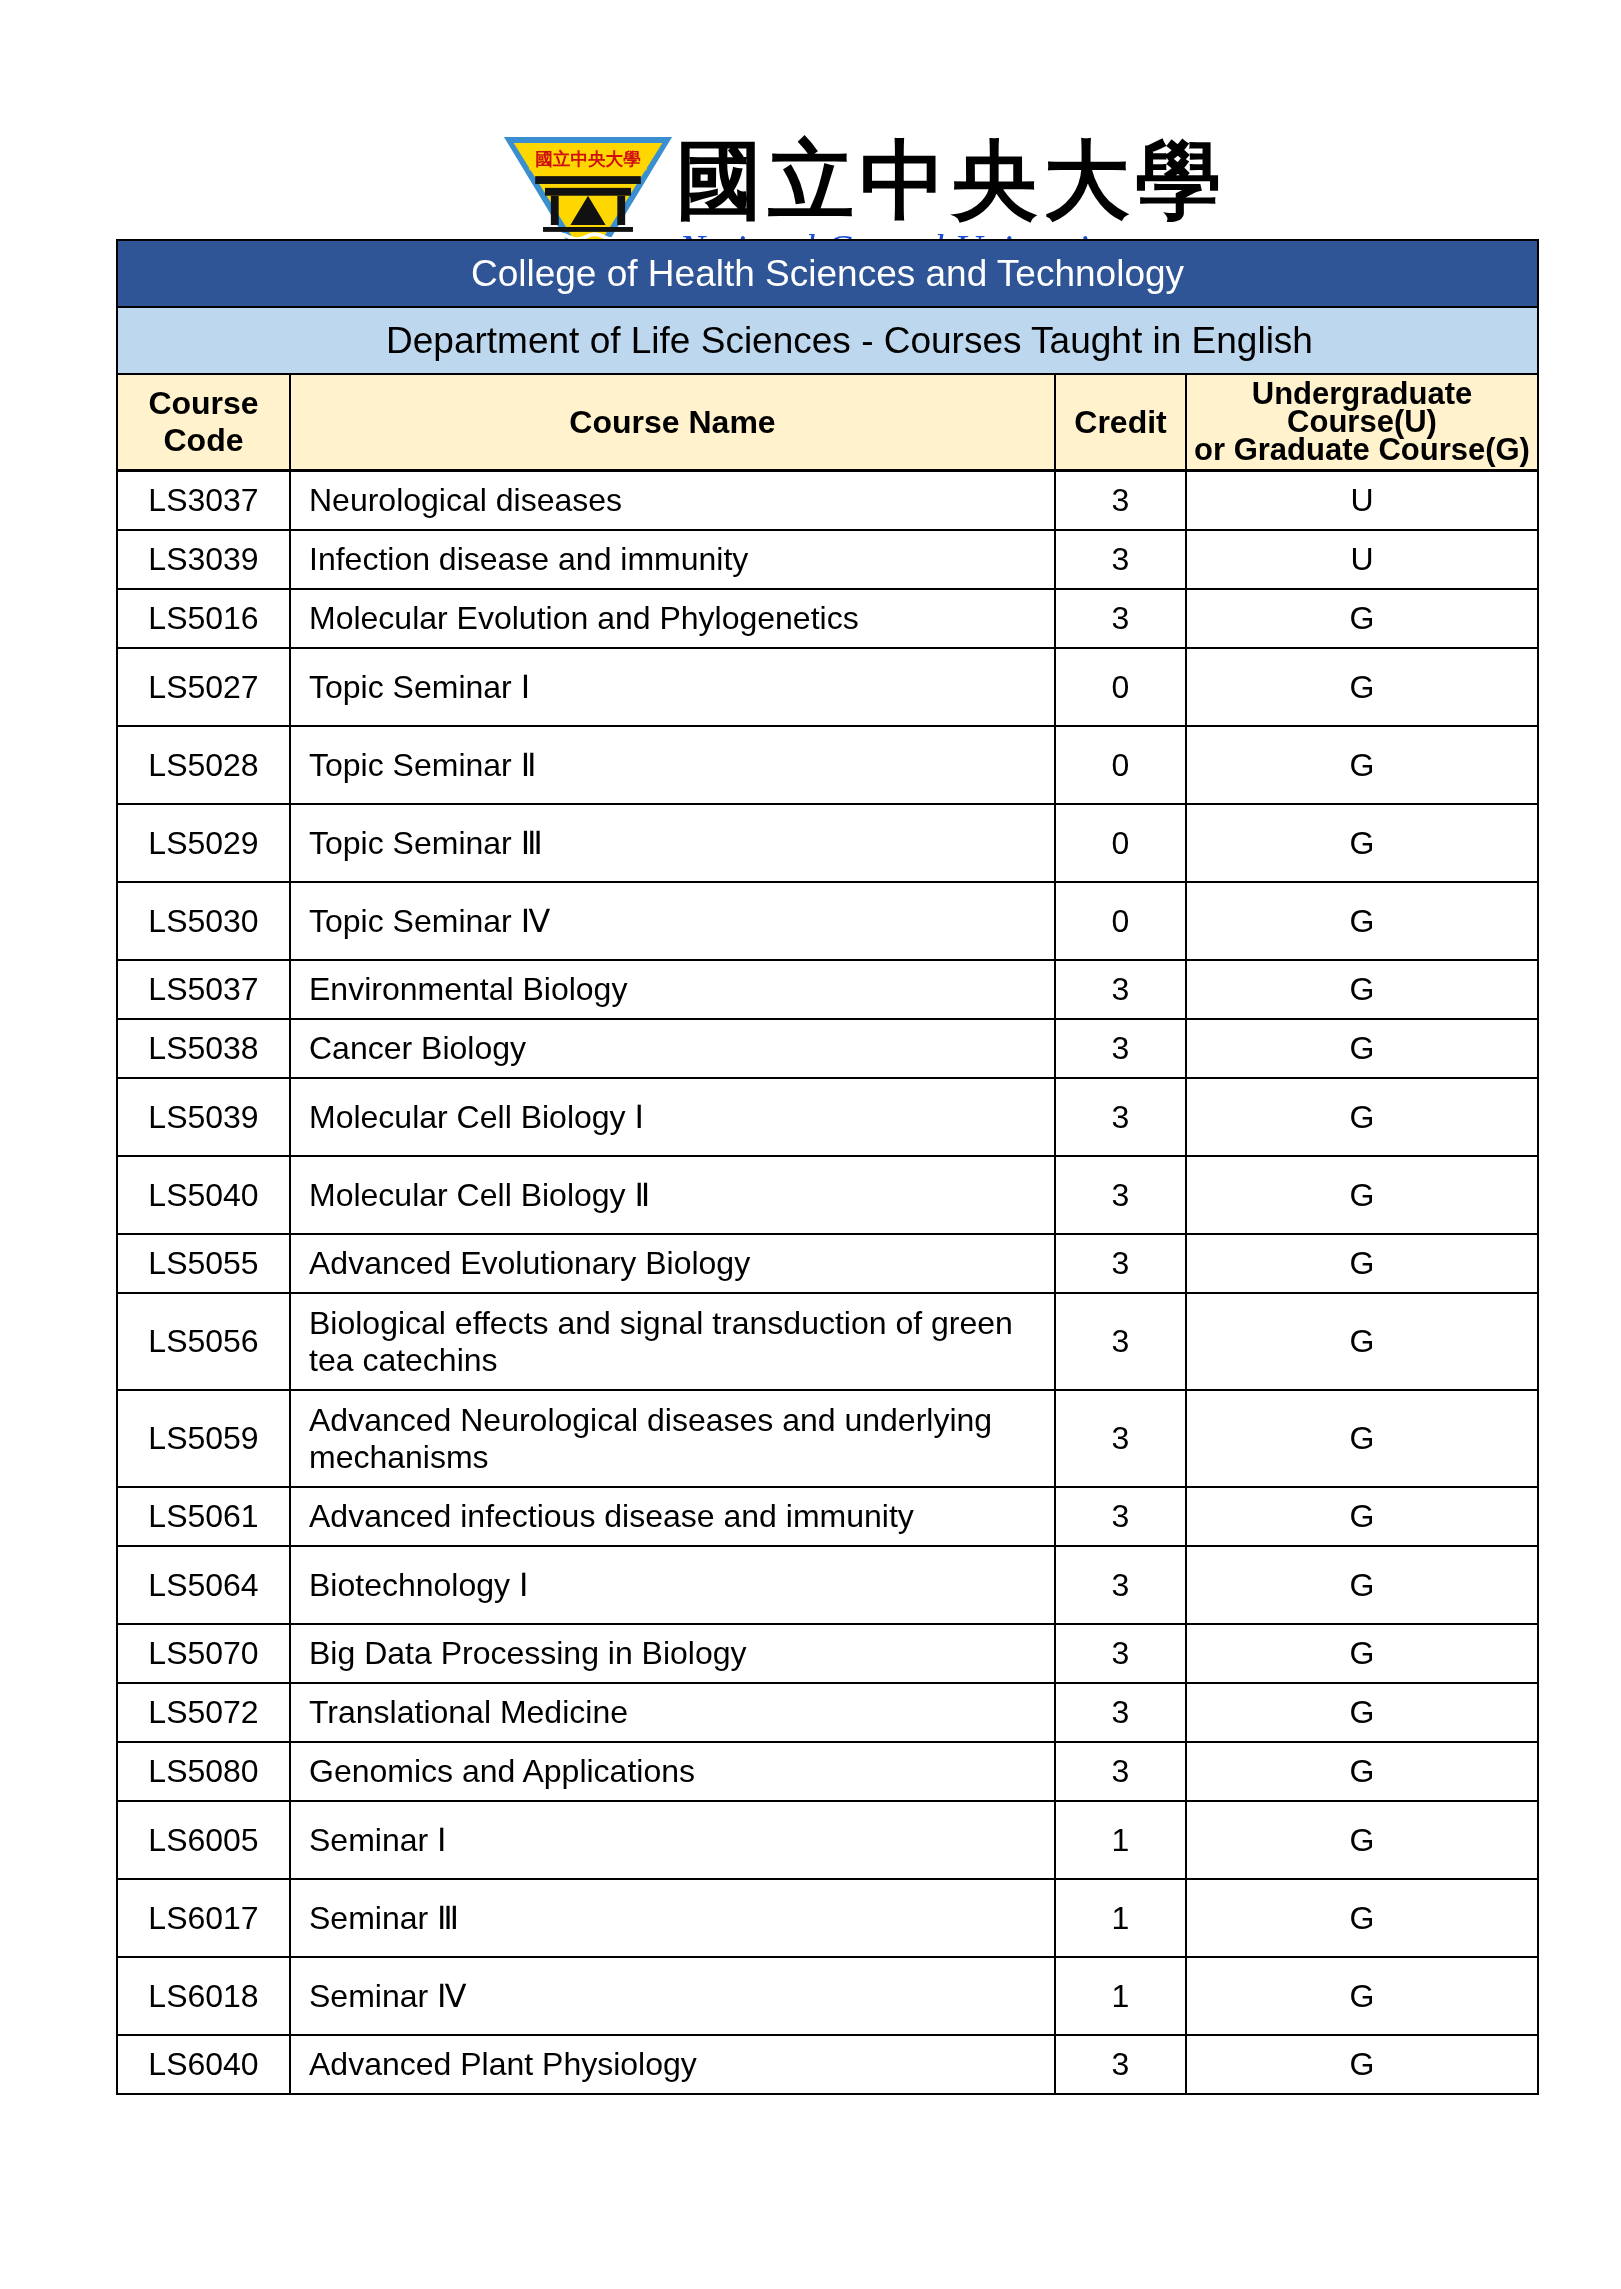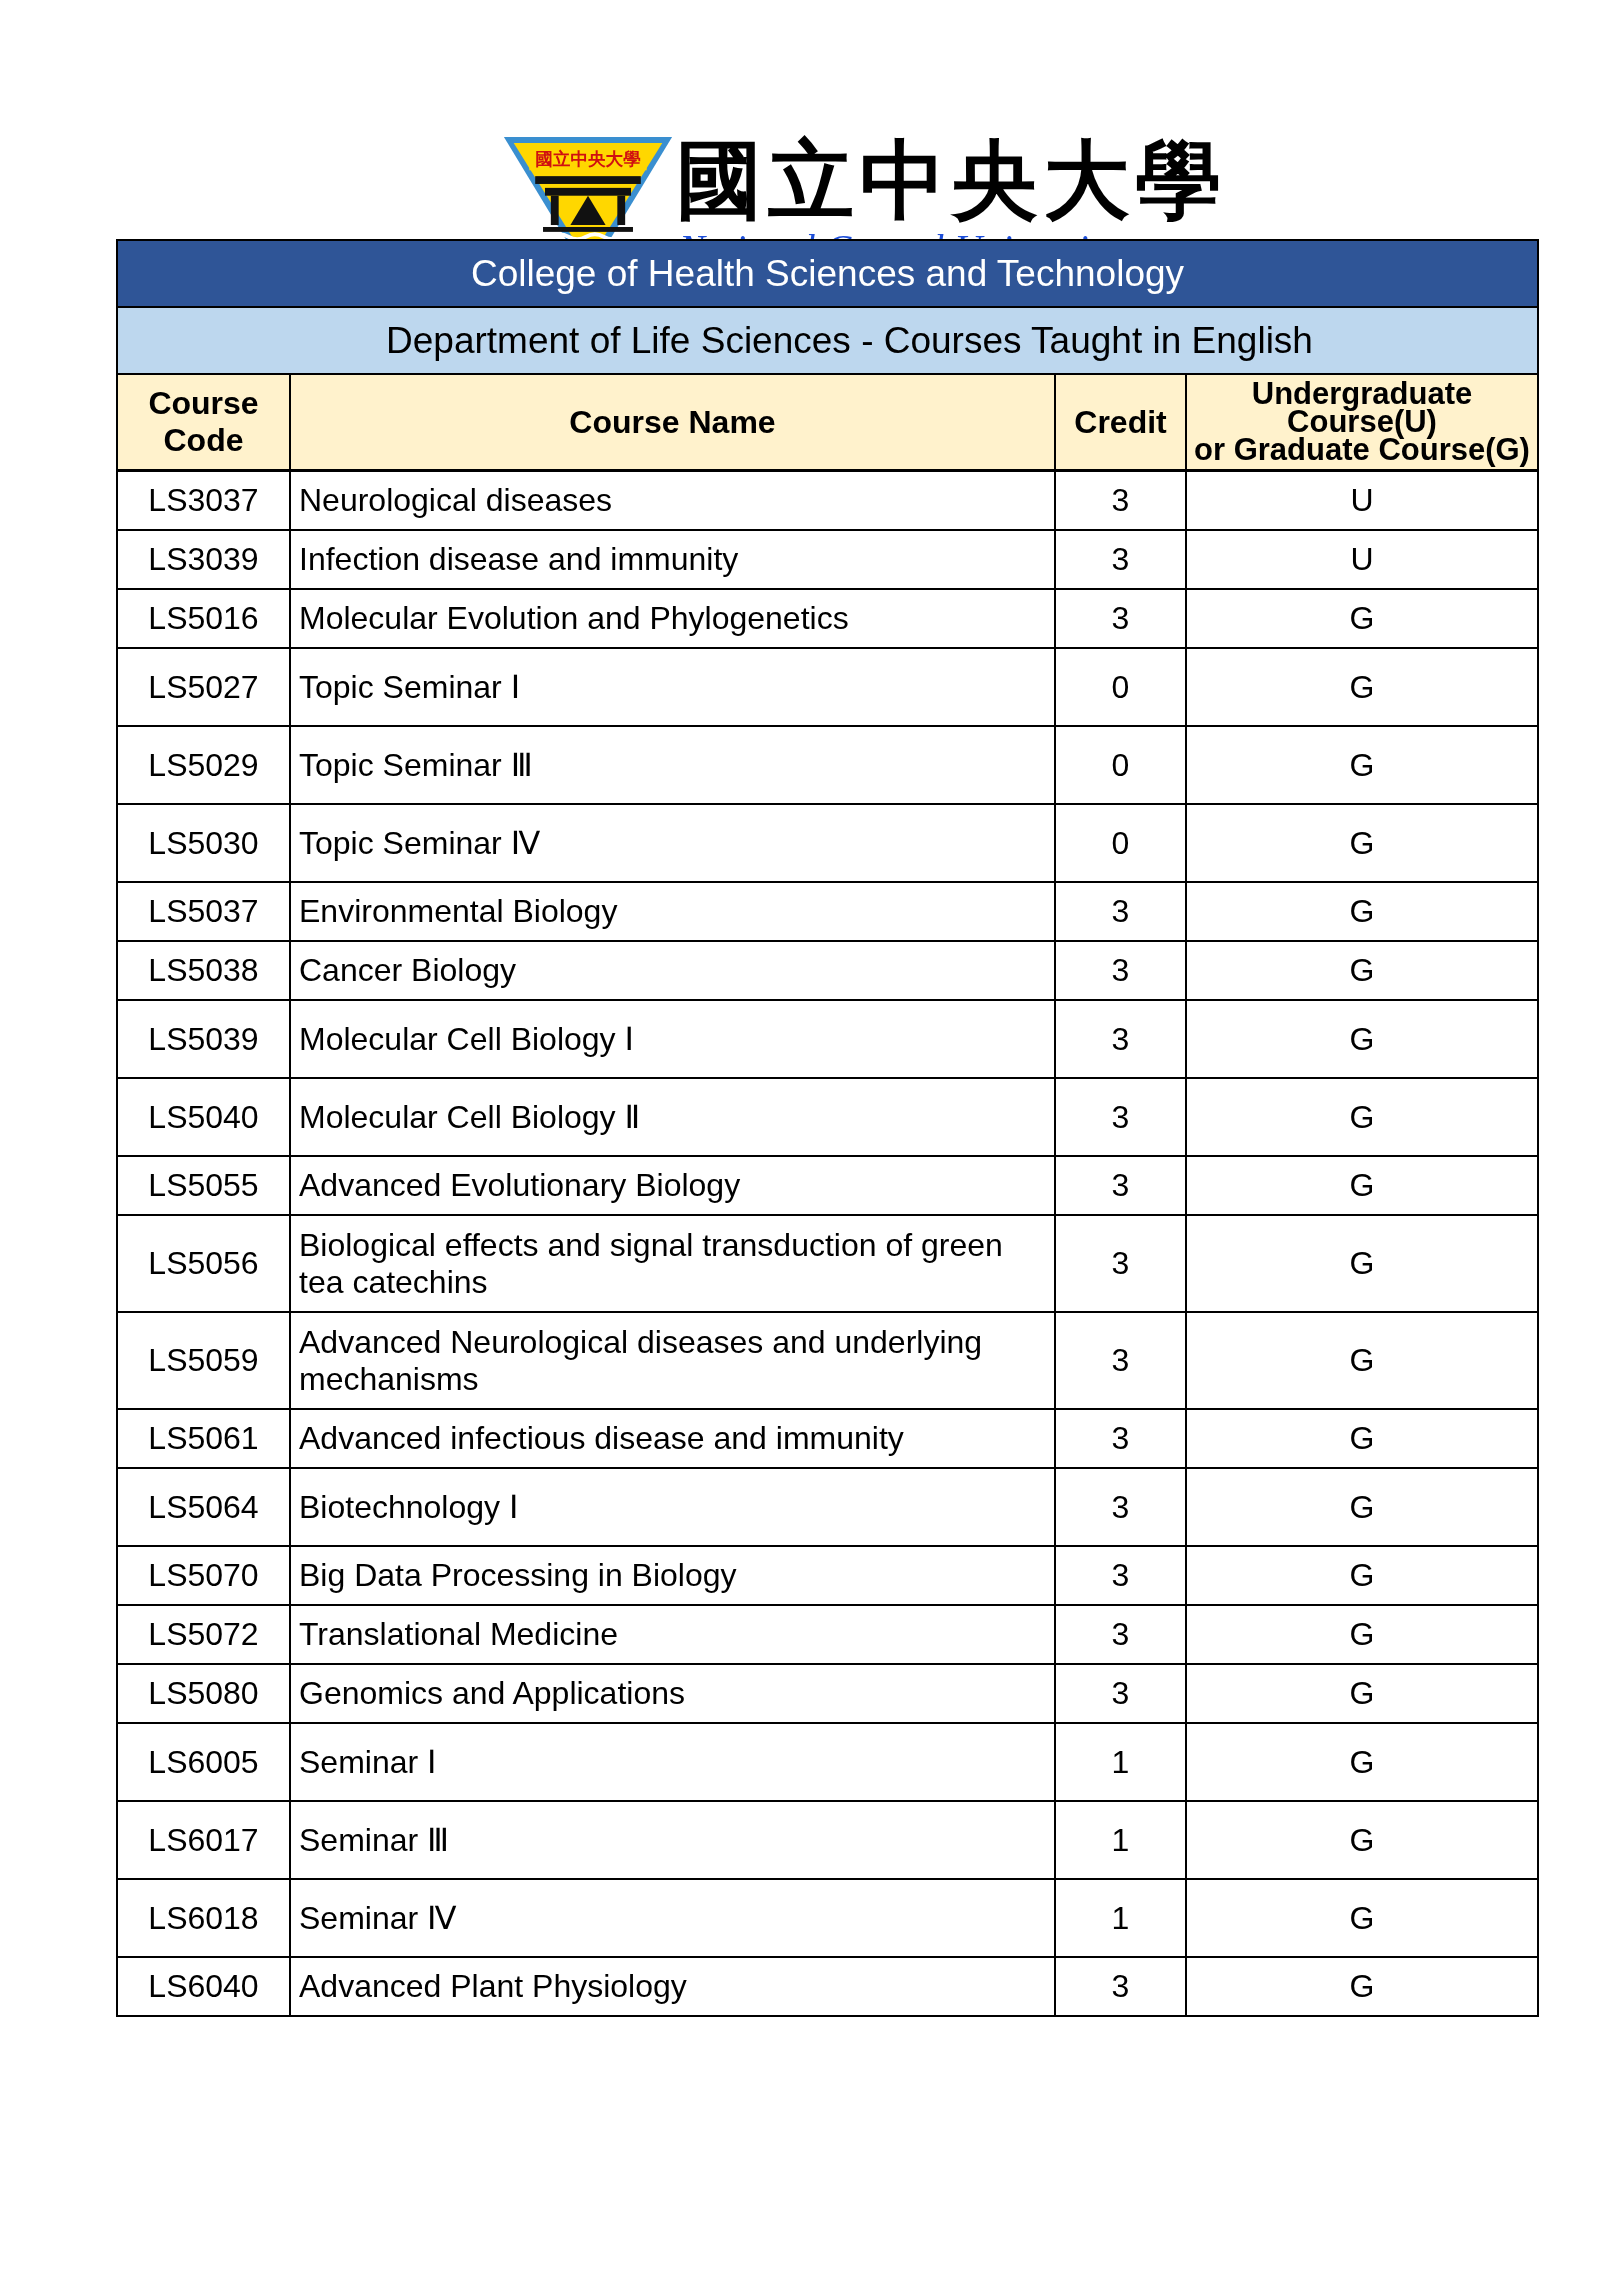--- a/index.html
+++ b/index.html
@@ -15,21 +15,21 @@
 
   .sheet { position: absolute; left: 116px; top: 239px; width: 1421px; }
   table { border-collapse: collapse; width: 1421px; table-layout: fixed; }
   td, th { border: 2px solid #000; padding: 0; }
   .college { background: #2f5597; color: #fff; font-size: 37px; height: 65px; text-align: center; font-weight: normal; }
   .dept { background: #bdd7ee; color: #000; font-size: 37px; height: 65px; text-align: center; font-weight: normal; padding-left: 44px; }
   .hdr th { background: #fff2cc; font-weight: bold; font-size: 32px; height: 94px; line-height: 37px; border-bottom: 3.9px solid #000; }
   .hdr th.type { font-size: 31px; line-height: 28px; font-weight: bold; }
   td { font-size: 32px; }
   td.code, td.credit, td.level { text-align: center; }
-  td.name { padding-left: 8px; line-height: 37px; }
+  td.name { padding-left: 18px; line-height: 37px; }
   tr.h1 td { height: 57px; }
   tr.h2 td { height: 76px; }
   tr.h3 td { height: 95px; }
   tr.body-row td { border-bottom: 2.9px solid #000; }
 </style>
 </head>
 <body>
 
 <div class="logo">
   <svg class="emblem" viewBox="0 0 180 150" width="176" height="147">
@@ -97,20 +97,26 @@
           <td class="credit">3</td>
           <td class="level">G</td>
         </tr>
     <tr class="h2">
           <td class="code">LS5027</td>
           <td class="name">Topic Seminar Ⅰ</td>
           <td class="credit">0</td>
           <td class="level">G</td>
         </tr>
     <tr class="h2">
+          <td class="code">LS5028</td>
+          <td class="name">Topic Seminar Ⅱ</td>
+          <td class="credit">0</td>
+          <td class="level">G</td>
+        </tr>
+    <tr class="h2">
           <td class="code">LS5029</td>
           <td class="name">Topic Seminar Ⅲ</td>
           <td class="credit">0</td>
           <td class="level">G</td>
         </tr>
     <tr class="h2">
           <td class="code">LS5030</td>
           <td class="name">Topic Seminar Ⅳ</td>
           <td class="credit">0</td>
           <td class="level">G</td>

